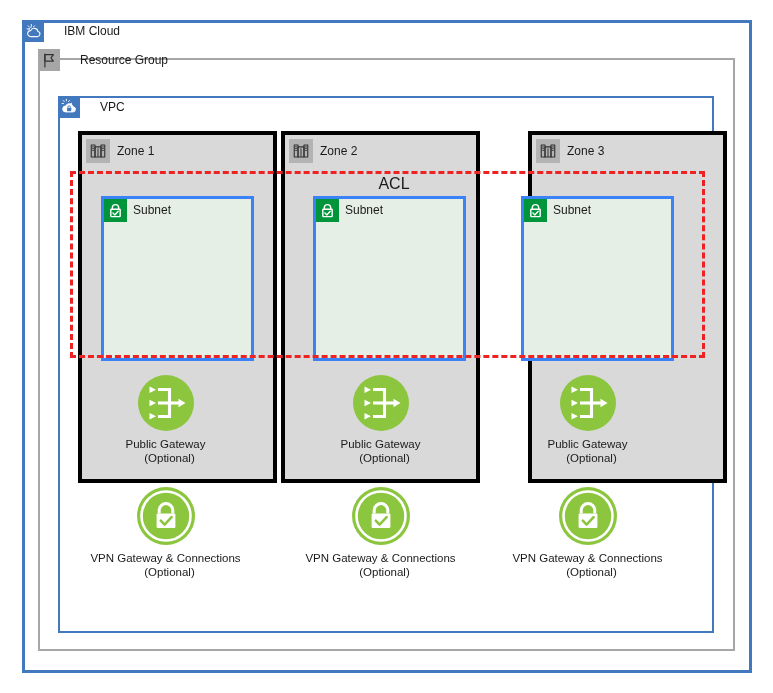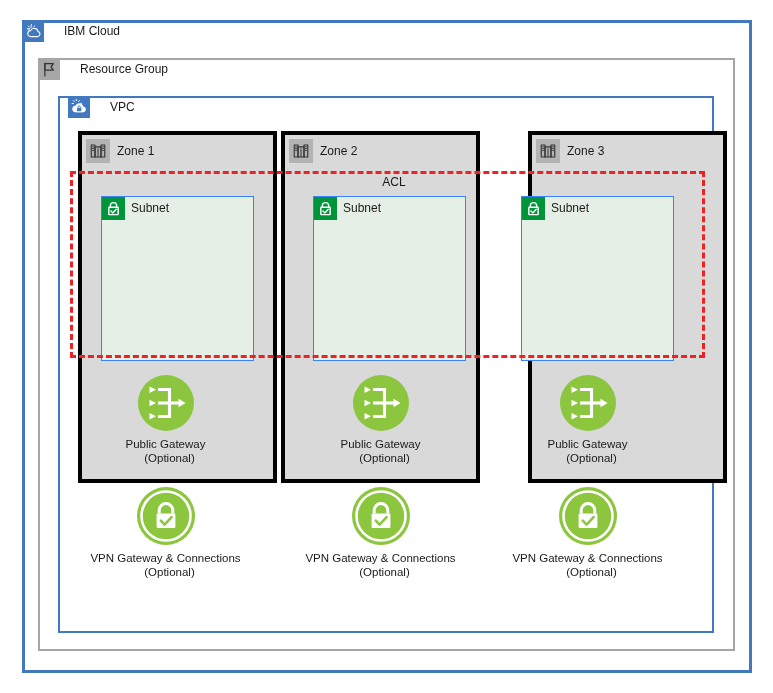--- a/index.html
+++ b/index.html
@@ -116,31 +116,31 @@
     border: 3px dashed #ee2222;
     background: transparent;
     pointer-events: none;
   }
   .acl-label {
     position: absolute;
     left: 324px;
     top: 175px;
     width: 140px;
     text-align: center;
-    font-size: 12px;
+    font-size: 16px;
     color: #1a1a1a;
   }
 
   
   .subnet {
     top: 196px;
     width: 153px;
     height: 165px;
     background: #e6efe6;
-    border: 1px solid #3b82f6;
+    border: 3px solid #3b82f6;
     text-align: right;
   }
   .subnet-1 { left: 101px; }
   .subnet-2 { left: 313px; }
   .subnet-3 { left: 521px; }
 
   .subnet-chip {
     position: absolute;
     left: 0px; top: 0px;
     display: flex;
@@ -214,35 +214,35 @@
         </g>
         <path d="M9 5.6a3.4 3.4 0 0 0-3.3 4.2" fill="none" stroke="#ffffff" stroke-width="1.4" stroke-linecap="round"></path>
         <path d="M8.0 19.2a4.2 4.2 0 0 1 0-8.4 5.4 5.4 0 0 1 10.3 1.3 3.6 3.6 0 0 1-.6 7.1z" fill="none" stroke="#ffffff" stroke-width="1.5" stroke-linejoin="round"></path>
       </svg>
     </span>
     <span class="chip-text">IBM Cloud</span>
   </div>
 
   <div class="abs resource-group"></div>
 
-  <div class="chip chip-gray" style="left:38px; top:58px;align-items:flex-end;">
+  <div class="chip chip-gray" style="left:38px; top:49px;align-items:flex-end;">
     <span class="chip-icon">
       <svg width="17" height="17" viewBox="0 0 24 24">
         <g fill="none" stroke="#333333" stroke-width="1.7" stroke-linejoin="round" stroke-linecap="round">
           <line x1="5.5" y1="3" x2="5.5" y2="21"></line>
           <path d="M5.5 3.6h12l-3.4 4.6 3.4 4.6h-12z"></path>
         </g>
       </svg>
     </span>
     <span class="chip-text">Resource Group</span>
   </div>
 
   <div class="abs vpc"></div>
 
-  <div class="chip chip-blue" style="left:68px; top:96px;">
+  <div class="chip chip-blue" style="left:58px; top:96px;">
     <span class="chip-icon">
       <svg width="18" height="18" viewBox="0 0 24 24">
         <g fill="none" stroke="#ffffff" stroke-width="1.3" stroke-linecap="round">
           <line x1="8.5" y1="1.8" x2="8.5" y2="3.6"></line>
           <line x1="4.4" y1="3.4" x2="5.6" y2="4.7"></line>
           <line x1="12.6" y1="3.4" x2="11.4" y2="4.7"></line>
           <line x1="2.8" y1="7.4" x2="4.6" y2="7.4"></line>
           <line x1="14.2" y1="7.4" x2="15.6" y2="7.0"></line>
         </g>
         <path d="M7.6 18.6a4.0 4.0 0 0 1 0-8.0 5.2 5.2 0 0 1 9.8 1.2 3.4 3.4 0 0 1-.5 6.8z" fill="#ffffff" stroke="#ffffff" stroke-width="1.3" stroke-linejoin="round"></path>

